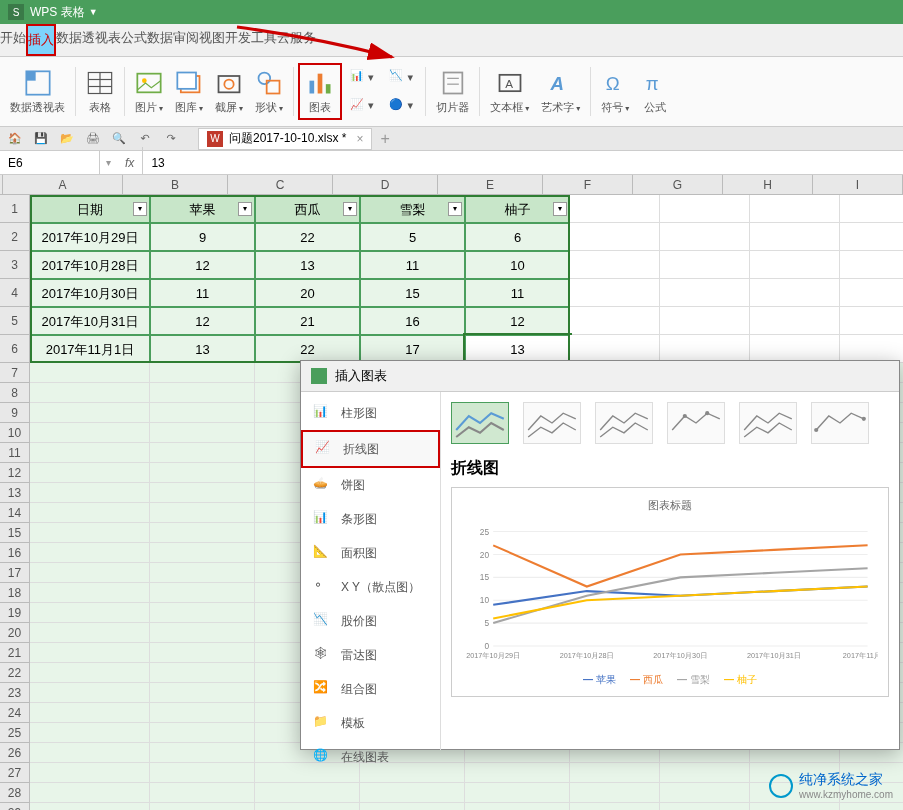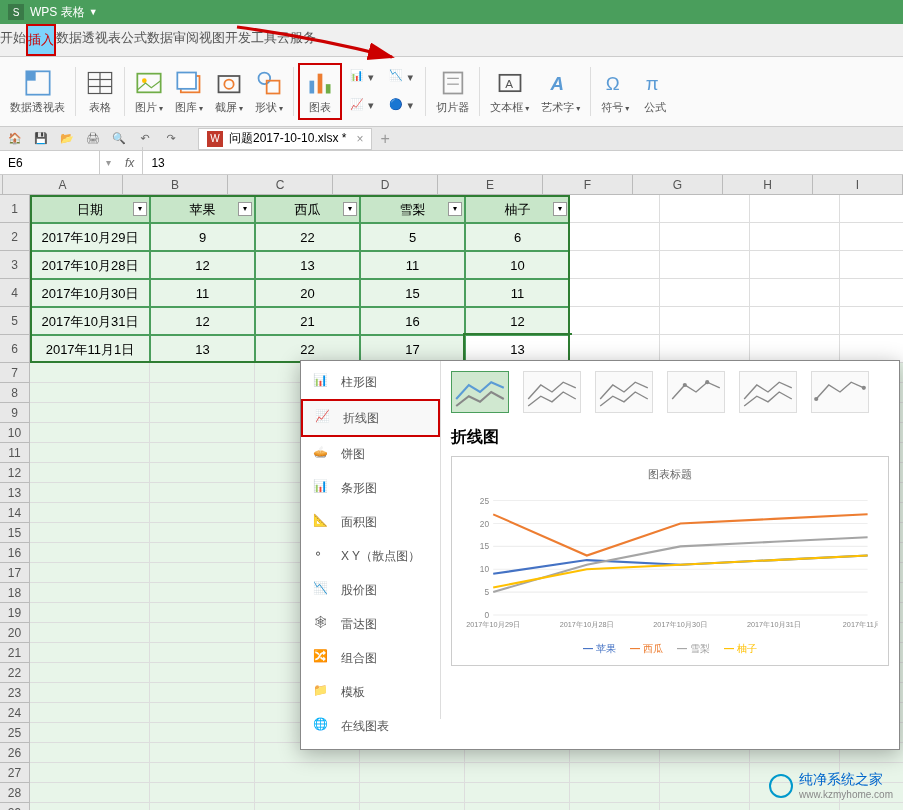--- a/index.html
+++ b/index.html
@@ -640,20 +640,24 @@
 <svg class="red-arrow" style="top:440px;left:395px;width:60px;height:80px">
   <defs>
       <marker id="ah2" markerWidth="10" markerHeight="10" refX="2" refY="3" orient="auto">
         <polygon points="9,0 0,3 9,6" fill="#c00"></polygon>
       </marker>
     </defs>
   <path d="M 50 70 Q 30 40 8 5" stroke="#c00" stroke-width="3" fill="none" marker-end="url(#ah2)"></path>
 </svg>
 
 <div class="dialog">
+  <div class="dialog-title">
+    <div class="d-icon"></div>
+    <span>插入图表</span>
+  </div>
   <div class="dialog-body">
     <div class="chart-type-list" id="chart-type-list">
         <div class="chart-type-item">
           <span class="ct-icon">📊</span>
           <span>柱形图</span>
         </div>
         <div class="chart-type-item selected">
           <span class="ct-icon">📈</span>
           <span>折线图</span>
         </div>

